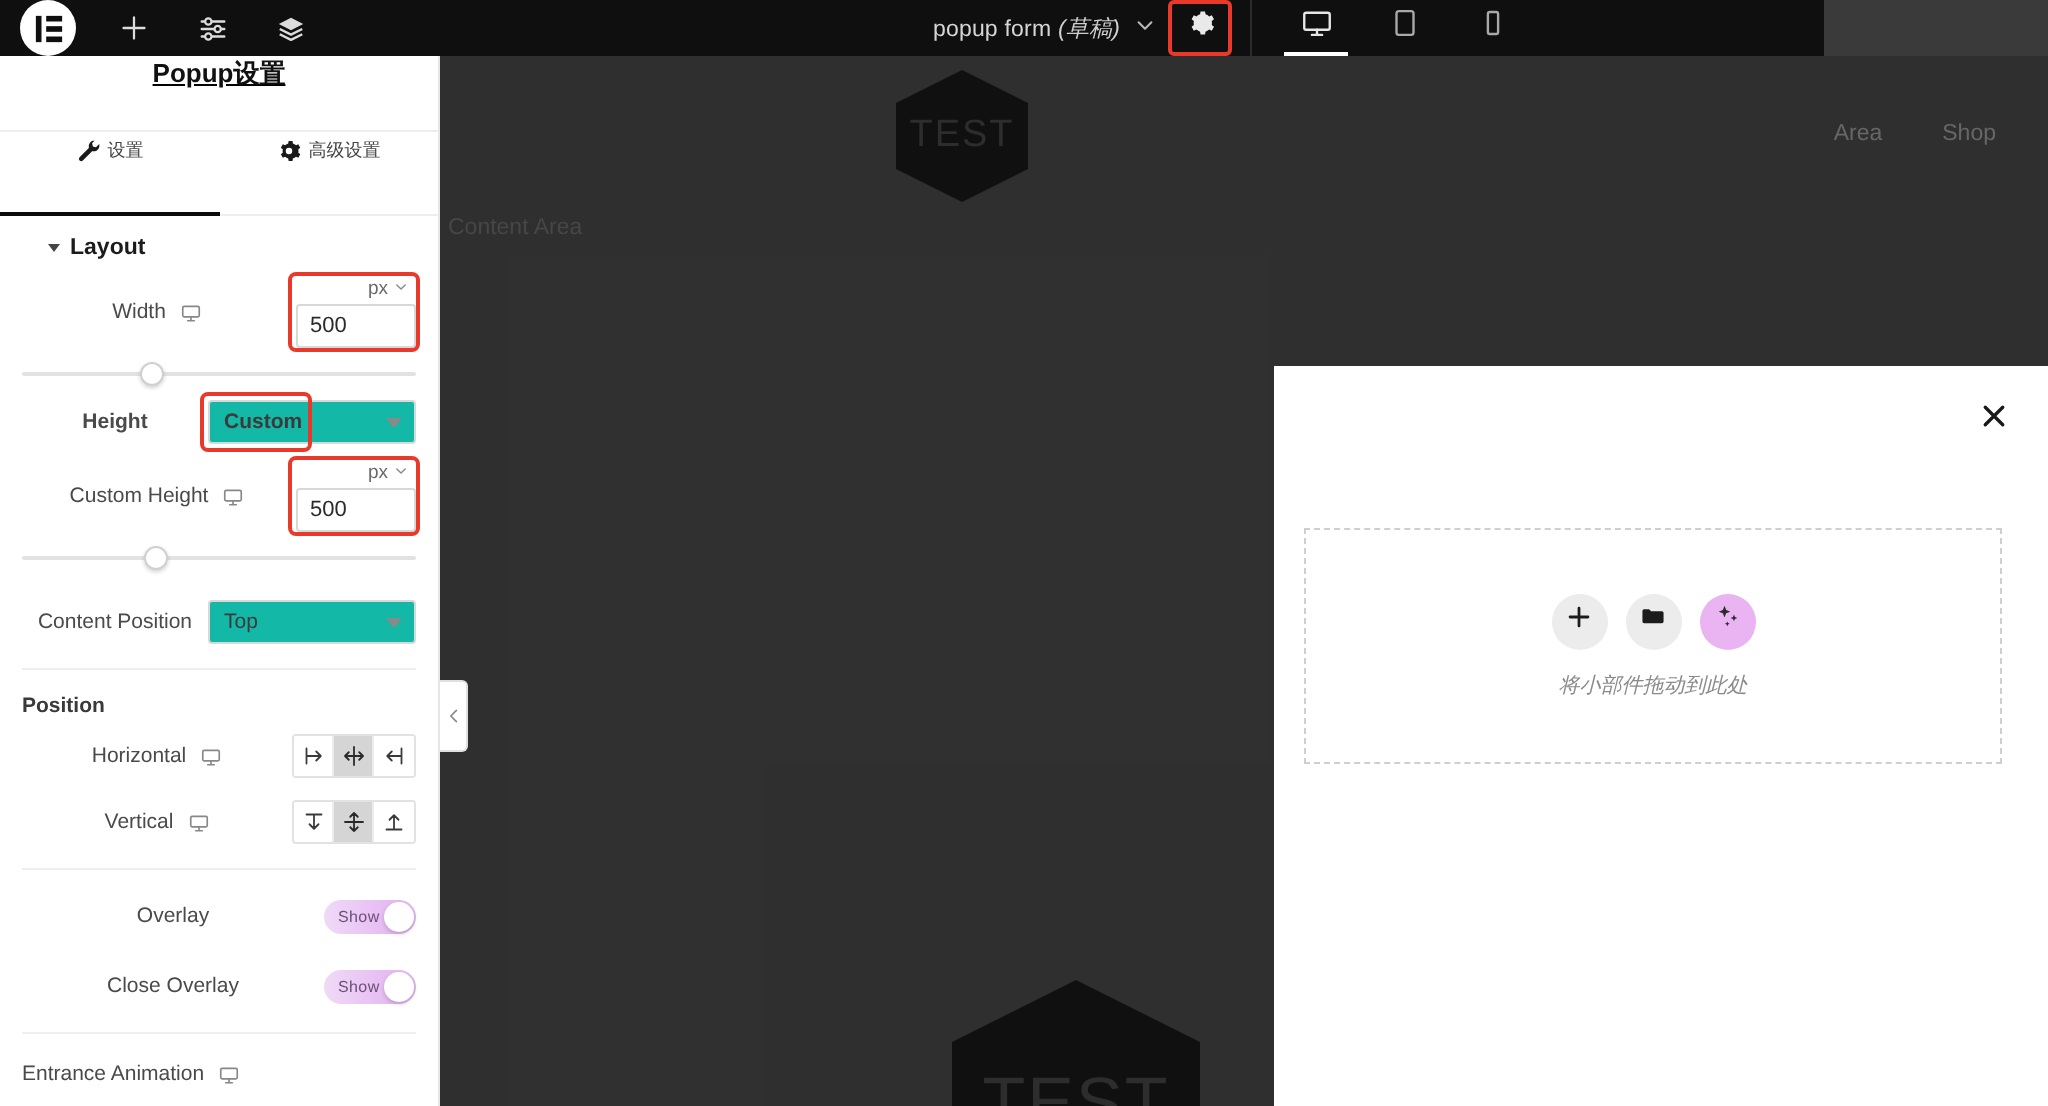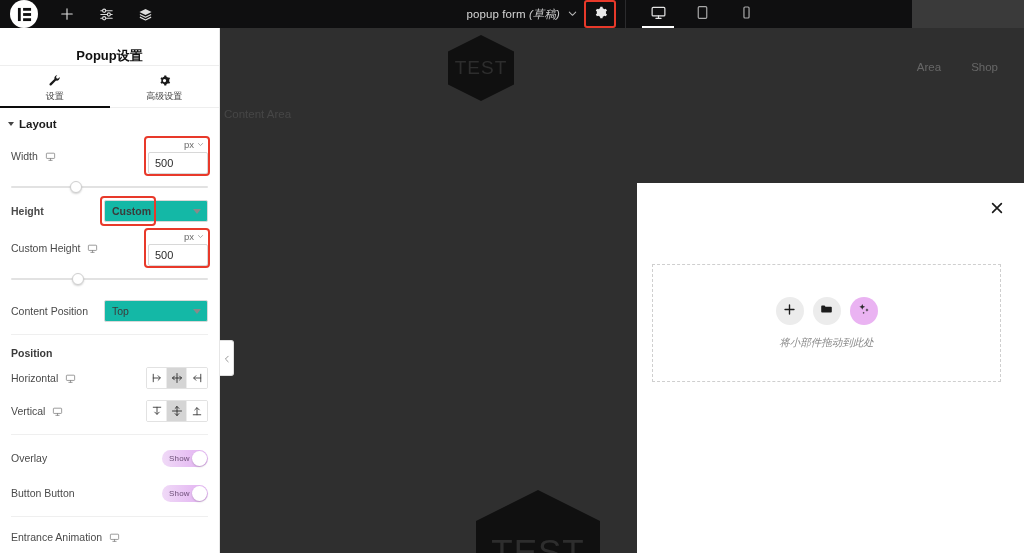--- a/index.html
+++ b/index.html
@@ -57,51 +57,53 @@
   }
   .tb-right-pad { width: 144px; }
 
   
   .panel {
     position: absolute; left: 0; top: 28px; width: 220px; height: 525px;
     background: #ffffff; z-index: 30; overflow: hidden;
     border-right: 1px solid #e6e6e6;
   }
   .panel-header {
-    height: 38px; display: flex; align-items: flex-end; justify-content: center;
+    height: 38px; display: flex; align-items: flex-start; justify-content: center;
     border-bottom: 1px solid #eeeeee;
+    text-decoration: underline;
   }
   .panel-title { font-size: 13px; font-weight: bold; color: #111; }
 
   .tabs { display: flex; height: 42px; border-bottom: 1px solid #eeeeee; }
   .tab {
-    flex: 1 1 0; display: flex; flex-direction: column; align-items: center;
+    flex: 1 1 0; display: flex; flex-direction: row; 
     justify-content: center; gap: 3px; cursor: pointer; position: relative;
     padding-top: 3px;
   }
   .tab .tlabel { font-size: 9px; color: #444; }
   .tab.active::after {
     content: ""; position: absolute; left: 0; right: 0; bottom: -1px;
     height: 2px; background: #0c0c0c;
   }
   .tab svg { display: block; }
 
   .panel-body { padding: 0 0 6px 0; }
 
   .section-head {
     display: flex; align-items: center; gap: 5px;
-    padding: 10px 11px 8px 8px; font-size: 11.5px; font-weight: bold; color: #1c1c1c;
+    padding: 10px 11px 8px 24px; font-size: 11.5px; font-weight: bold; color: #1c1c1c;
     cursor: pointer;
   }
   .caret-d { width: 0; height: 0; border-left: 3.5px solid transparent; border-right: 3.5px solid transparent; border-top: 4.5px solid #444; }
 
   .row { display: flex; align-items: center; padding: 0 11px; min-height: 26px; }
   .row-label {
     font-size: 10.5px; color: #4a4a4a; display: flex; align-items: center; gap: 7px;
     flex: 1 1 auto;
+    justify-content: center;
   }
   .resp-icon { opacity: .8; display: flex; align-items: center; cursor: pointer; }
 
   .ctrl-hl { outline: 2px solid #e8392a; border-radius: 2px; }
 
   .unit-box {
     width: 62px; display: flex; flex-direction: column; align-items: flex-end;
   }
   .unit-pick {
     display: flex; align-items: center; gap: 3px; font-size: 9.5px; color: #6b6b6b;
@@ -592,21 +594,21 @@
           <span>Overlay</span>
         </div>
         <div class="toggle">
           <span class="tgl-text">Show</span>
           <span class="knob2"></span>
         </div>
       </div>
 
       <div class="row" style="margin-top:9px;">
         <div class="row-label">
-          <span>Button Button</span>
+          <span>Close Overlay</span>
         </div>
         <div class="toggle">
           <span class="tgl-text">Show</span>
           <span class="knob2"></span>
         </div>
       </div>
 
       <div class="divider"></div>
 
       <div class="stack-label">

